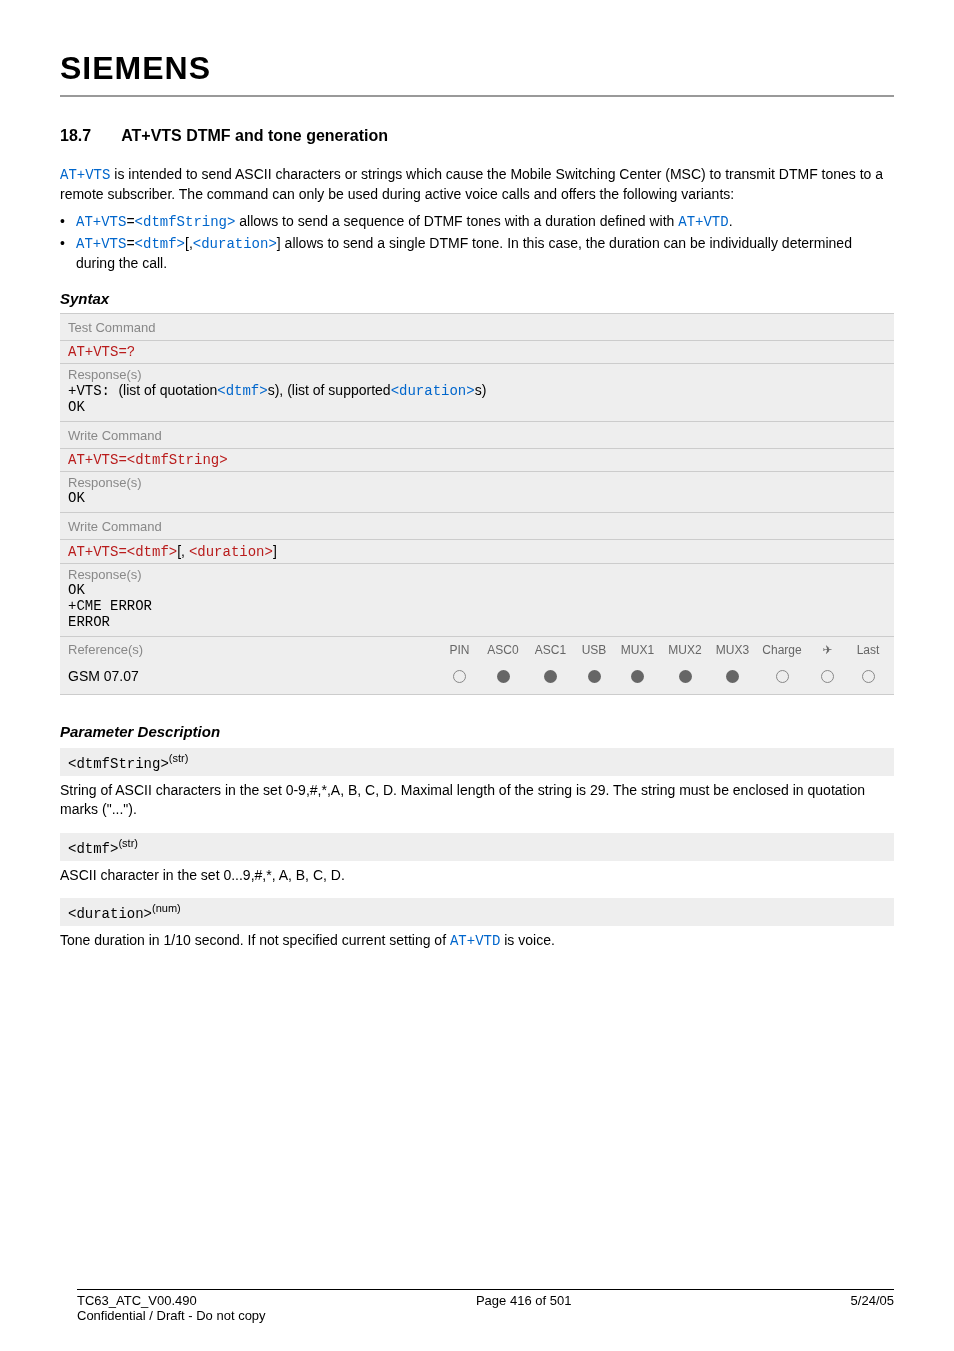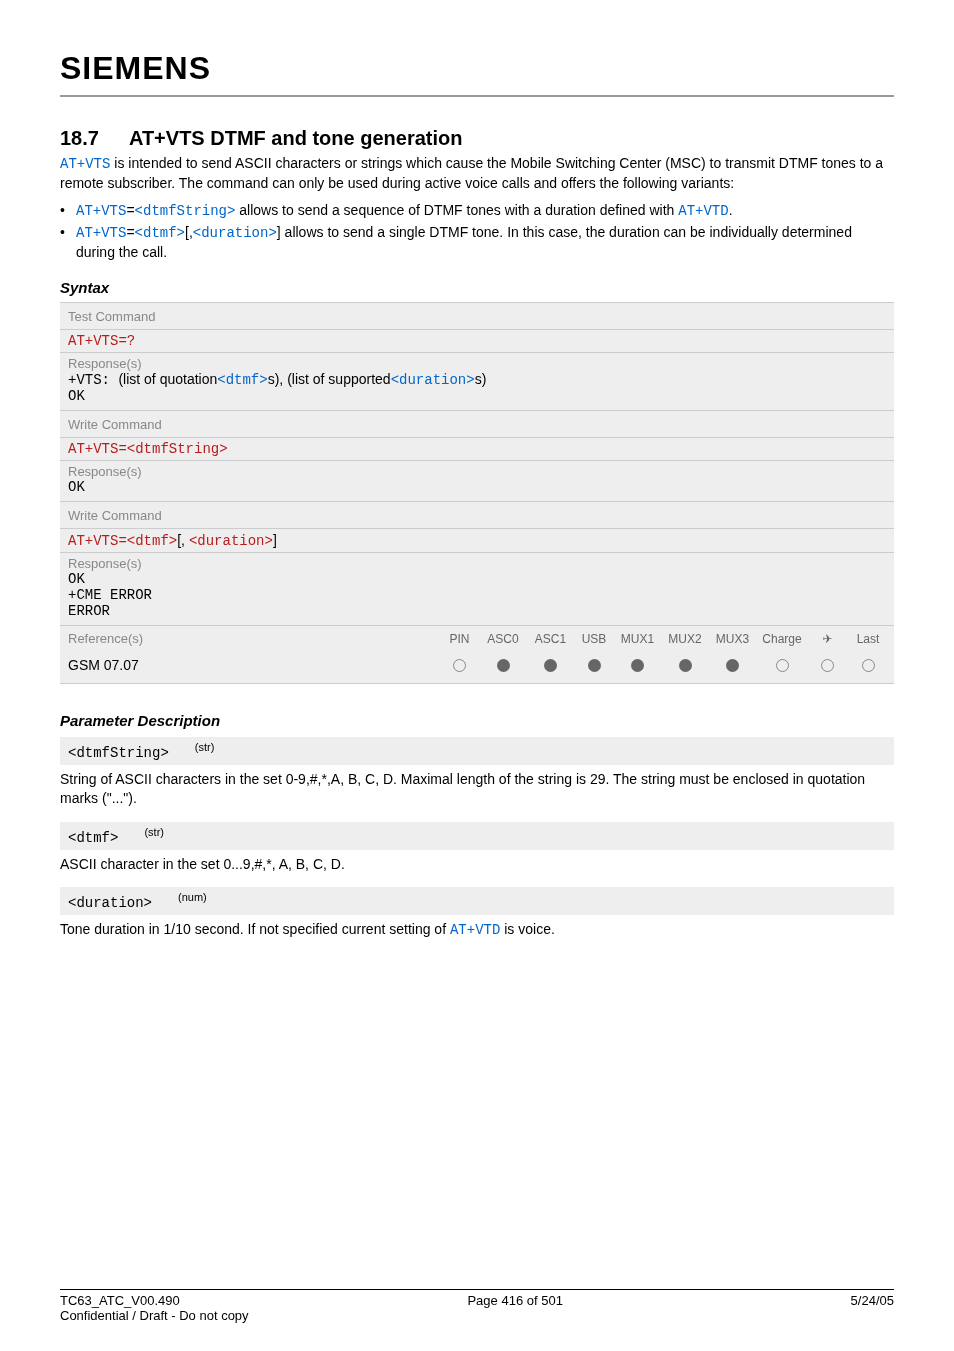--- a/index.html
+++ b/index.html
@@ -3,21 +3,21 @@
   <meta charset="utf-8">
   <style>
     * { box-sizing: border-box; margin: 0; padding: 0; }
     body { font-family: Arial, Helvetica, sans-serif; font-size: 14px; color: #000; background: #fff; width: 954px; min-height: 1351px; padding: 50px 60px 30px 60px; position: relative; }
     .header { display: flex; justify-content: space-between; align-items: flex-start; margin-bottom: 8px; }
     .header-left { font-size: 14px; }
     .header-title { font-weight: bold; font-size: 15px; }
     .header-subtitle { font-weight: bold; font-size: 14px; }
     .siemens-logo { font-family: Arial, sans-serif; font-weight: 900; font-size: 32px; letter-spacing: 1px; color: #000; }
     .divider { border: none; border-top: 2px solid #999; margin-bottom: 30px; }
-    h2 { font-size: 20px; font-weight: bold; margin-bottom: 4px; }
+    h2 { font-size: 16px; font-weight: bold; margin-bottom: 20px; }
     h2 .section-num { display: inline-block; margin-right: 30px; }
     .intro-text { font-size: 14px; line-height: 1.35; margin-bottom: 8px; }
     .intro-text .cmd { color: #0066cc; font-family: 'Courier New', monospace; }
     ul.bullet-list { list-style: none; margin: 0 0 18px 0; }
     ul.bullet-list li { margin-bottom: 2px; padding-left: 16px; position: relative; line-height: 1.35; }
     ul.bullet-list li::before { content: "•"; position: absolute; left: 0; }
     .cmd-text { font-family: 'Courier New', monospace; color: #0066cc; font-size: 14px; }
     .section-heading { font-style: italic; font-weight: bold; font-size: 15px; margin-bottom: 6px; }
     .syntax-block { background: #eeeeee; border-top: 1px solid #ccc; border-bottom: 1px solid #ccc; padding: 5px 8px; margin-bottom: 0; }
     .syntax-label { color: #888; font-size: 13px; }
@@ -36,23 +36,23 @@
     .ref-val-text { flex: 1; font-size: 14px; }
     .circ-row { display: flex; gap: 5.5px; align-items: center; }
     .circ-row span { width: 42px; text-align: center; display: flex; align-items: center; justify-content: center; }
     .circ-row span.narrow { width: 34px; }
     .circ-row span.charge { width: 46px; }
     .circ-row span.last { width: 36px; }
     .circle-filled { width: 13px; height: 13px; border-radius: 50%; background: #666; display: inline-block; }
     .circle-empty { width: 13px; height: 13px; border-radius: 50%; border: 1.5px solid #888; display: inline-block; }
     .param-desc { margin-top: 28px; }
     .param-box { background: #eeeeee; padding: 4px 8px; font-family: 'Courier New', monospace; font-size: 14px; margin-top: 8px;}
-    .param-box sup { font-family: Arial, sans-serif; font-size: 11px; margin-left: 26px; }
+    .param-box sup { font-family: Arial, sans-serif; font-size: 11px; }
     .param-text { font-size: 14px; line-height: 1.35; padding: 5px 0 6px 0; }
-    .footer { position: absolute; bottom: 28px; left: 60px; right: 60px; }
+    .footer { position: absolute; bottom: 28px; left: 77px; right: 60px; }
     .footer-divider { border: none; border-top: 1.5px solid #000; margin-bottom: 3px; }
     .footer-row { display: flex; justify-content: space-between; font-size: 13px; }
     .footer-sub { font-size: 13px; }
     .after-syntax { margin-bottom: 18px; }
   </style>
 </head>
 <body>
 
 <div class="header">
   <div class="siemens-logo">SIEMENS</div>

